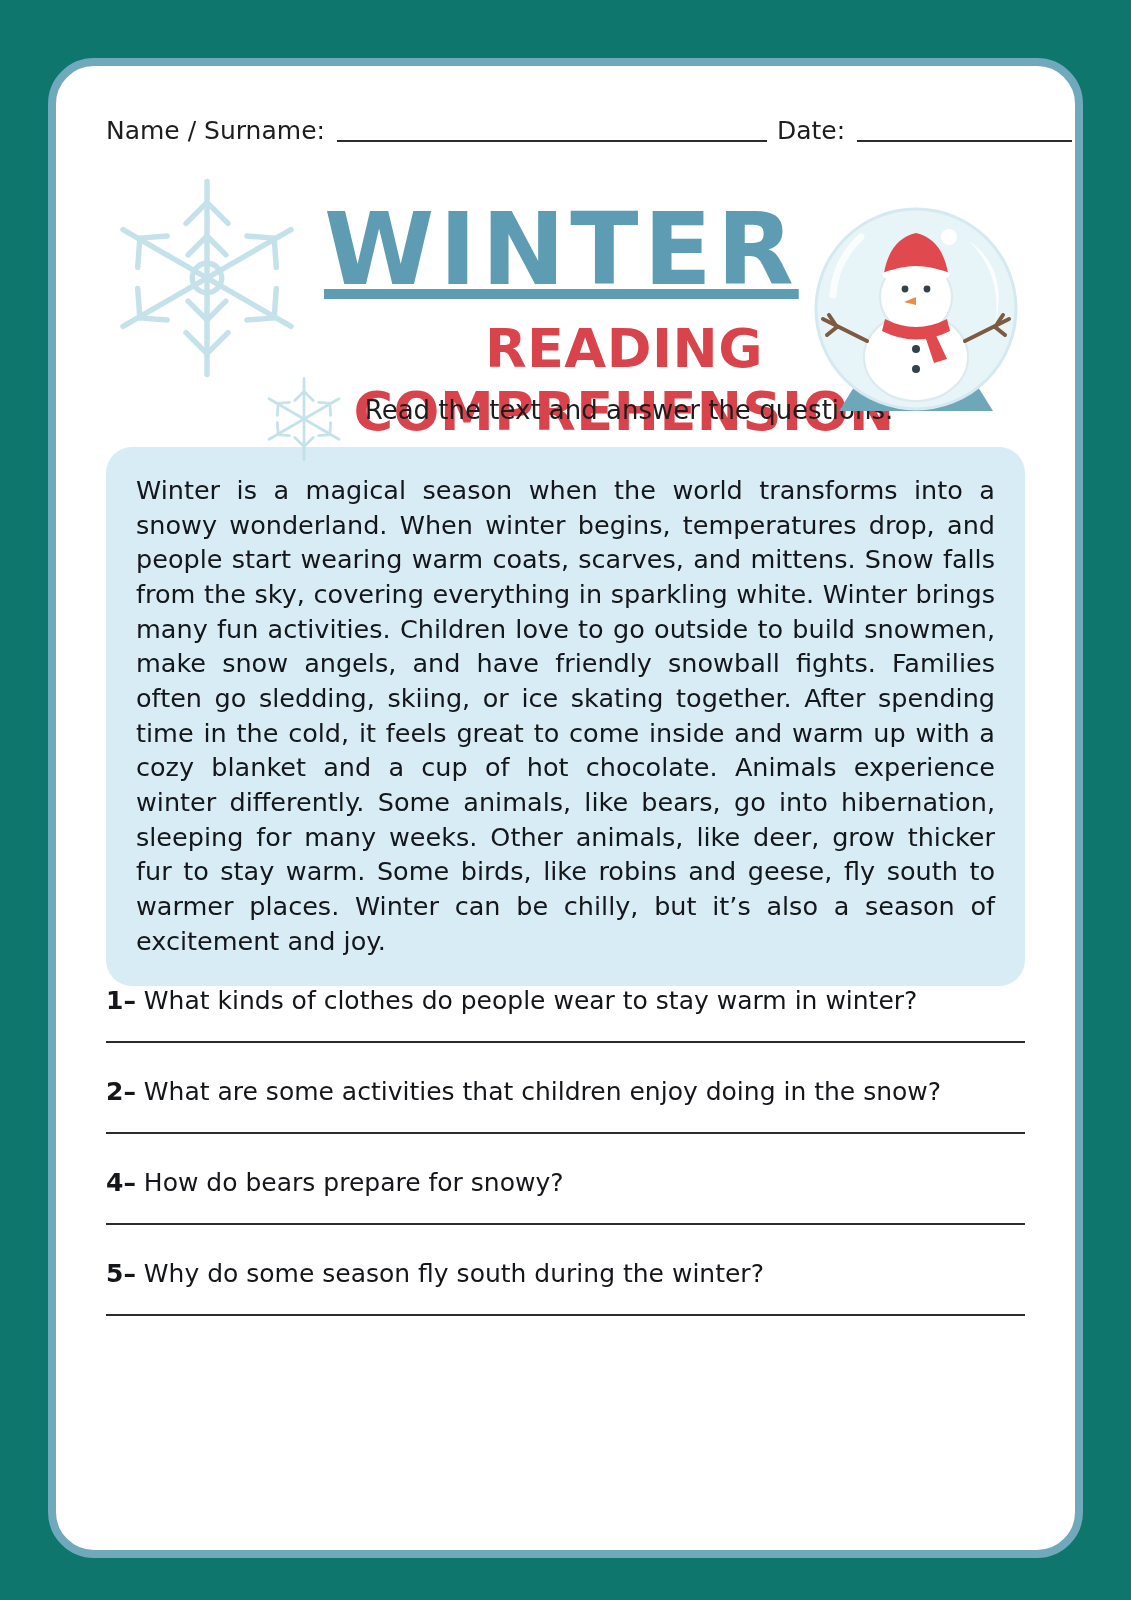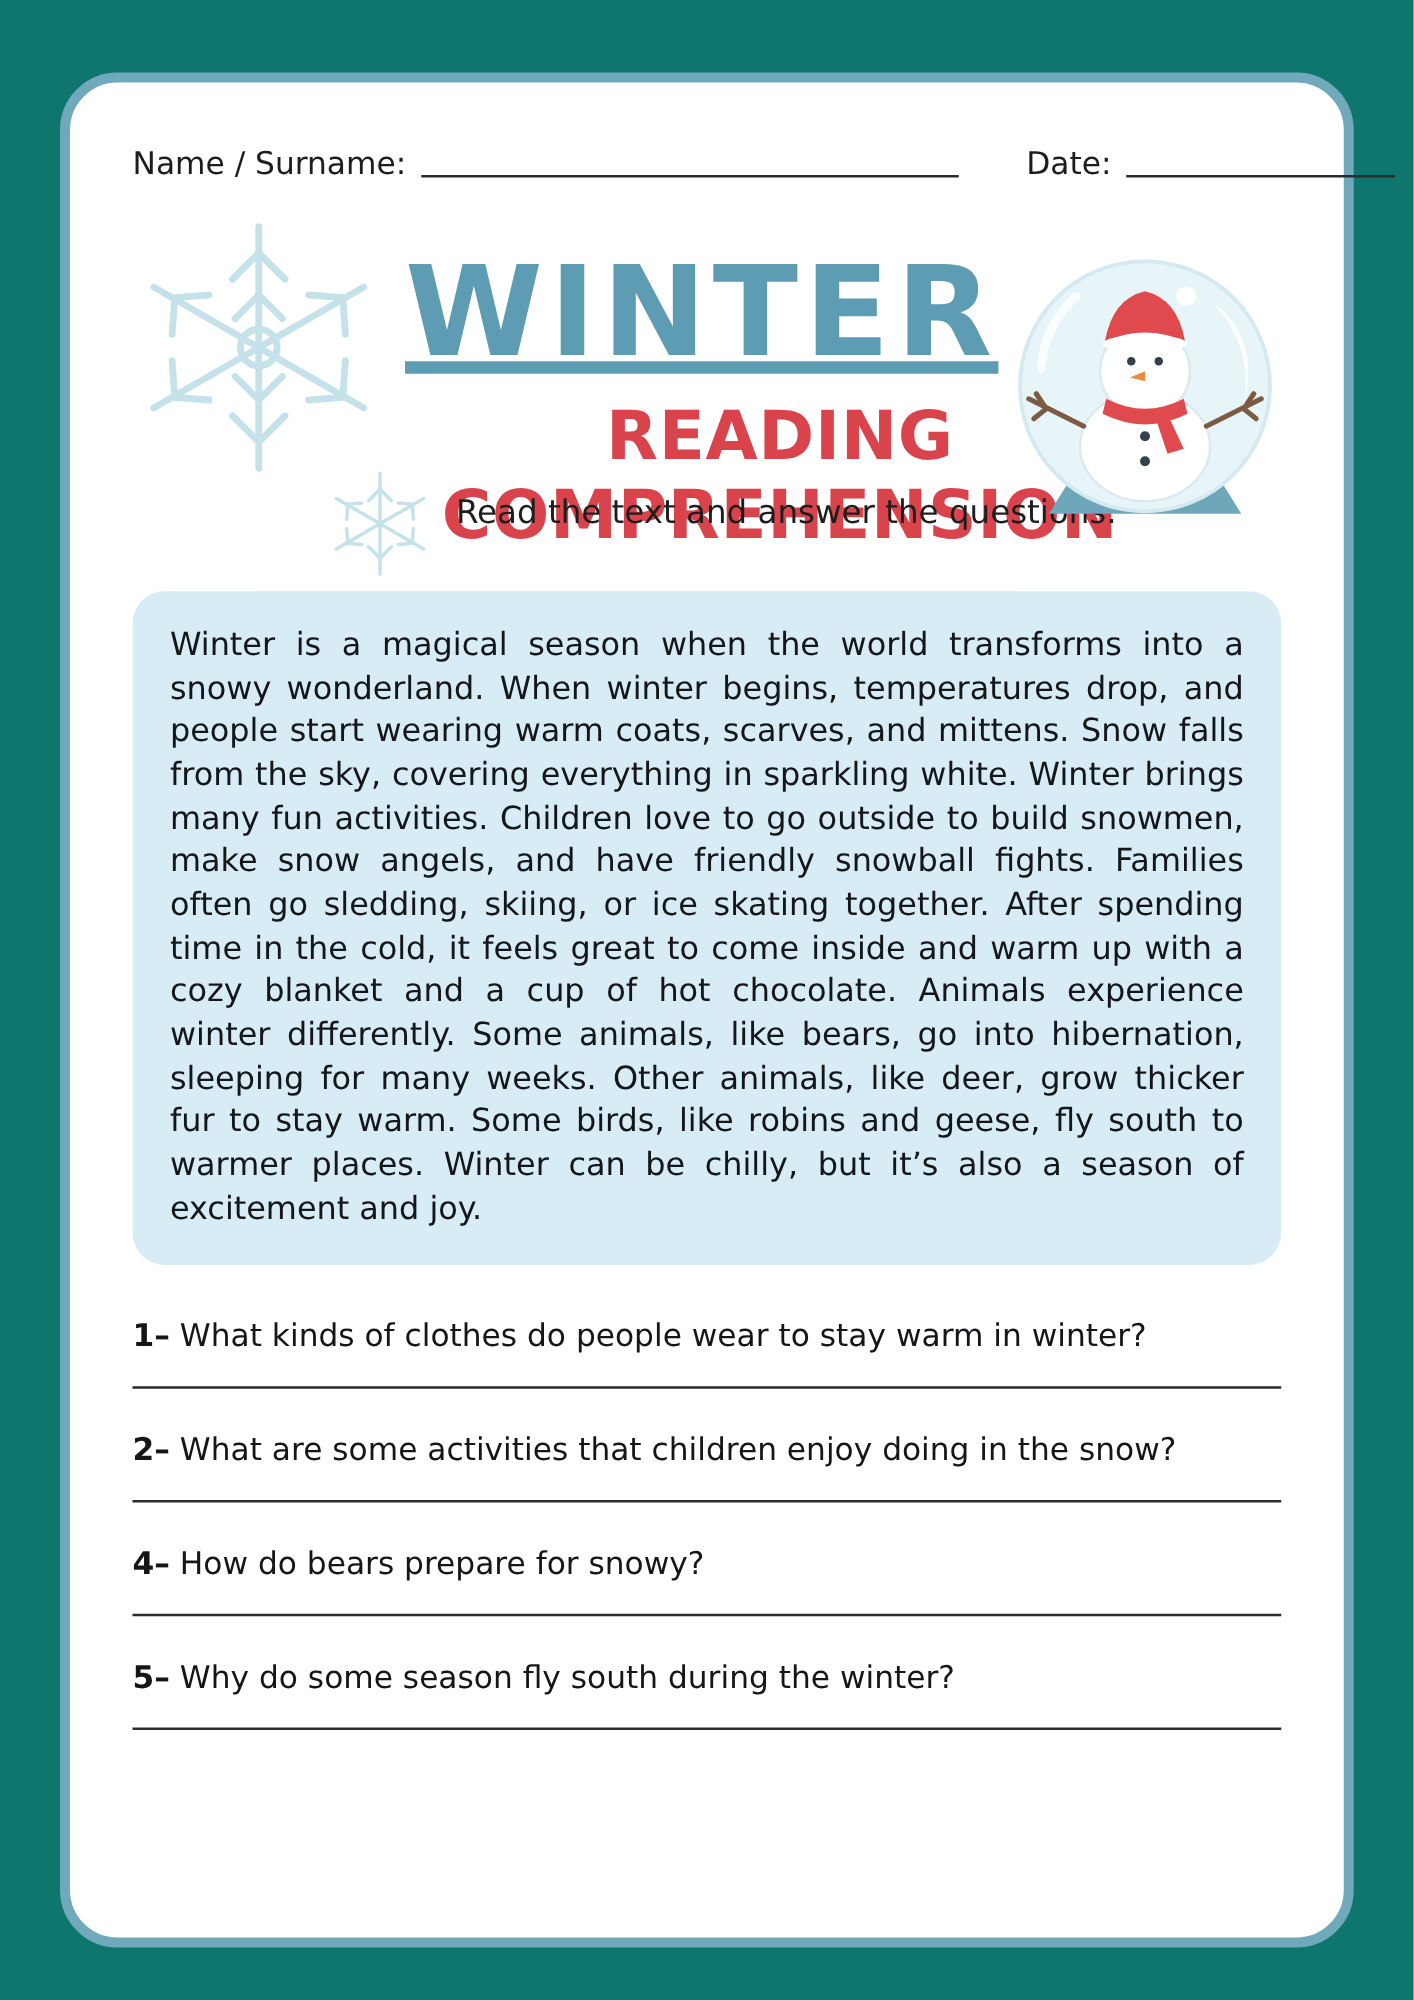--- a/index.html
+++ b/index.html
@@ -48,21 +48,21 @@
     margin-top: 14px;
   }
   .namelabel { white-space: nowrap; }
   .nameline {
     flex: 0 0 430px;
     border-bottom: 2px solid #2b2b2b;
     height: 26px;
     margin: 0 10px 3px 12px;
   }
   .spacer { flex: 1 1 auto; }
-  .datelabel { white-space: nowrap; margin-left: 44px; }
+  .datelabel { white-space: nowrap; }
   .dateline {
     flex: 0 0 215px;
     border-bottom: 2px solid #2b2b2b;
     height: 26px;
     margin: 0 0 3px 12px;
   }
 
   
   .header {
     position: relative;
@@ -121,33 +121,33 @@
   .globe {
     position: absolute;
     right: -6px;
     top: 34px;
     width: 230px;
     height: 270px;
   }
 
   
   .passage {
-    margin-top: 28px;
+    margin-top: 2px;
     background: #d7ecf4;
     border-radius: 26px;
     padding: 26px 30px 28px 30px;
     font-size: 25.5px;
     line-height: 1.36;
     color: #14161a;
     text-align: justify;
     text-justify: inter-word;
   }
 
   
-  .questions { margin-top: 42px; }
+  .questions { }
   .q {
     margin-bottom: 4px;
   }
   .qtext {
     font-size: 25px;
     color: #14161a;
     margin-bottom: 26px;
   }
   .qnum { font-weight: bold; }
   .answerline {

